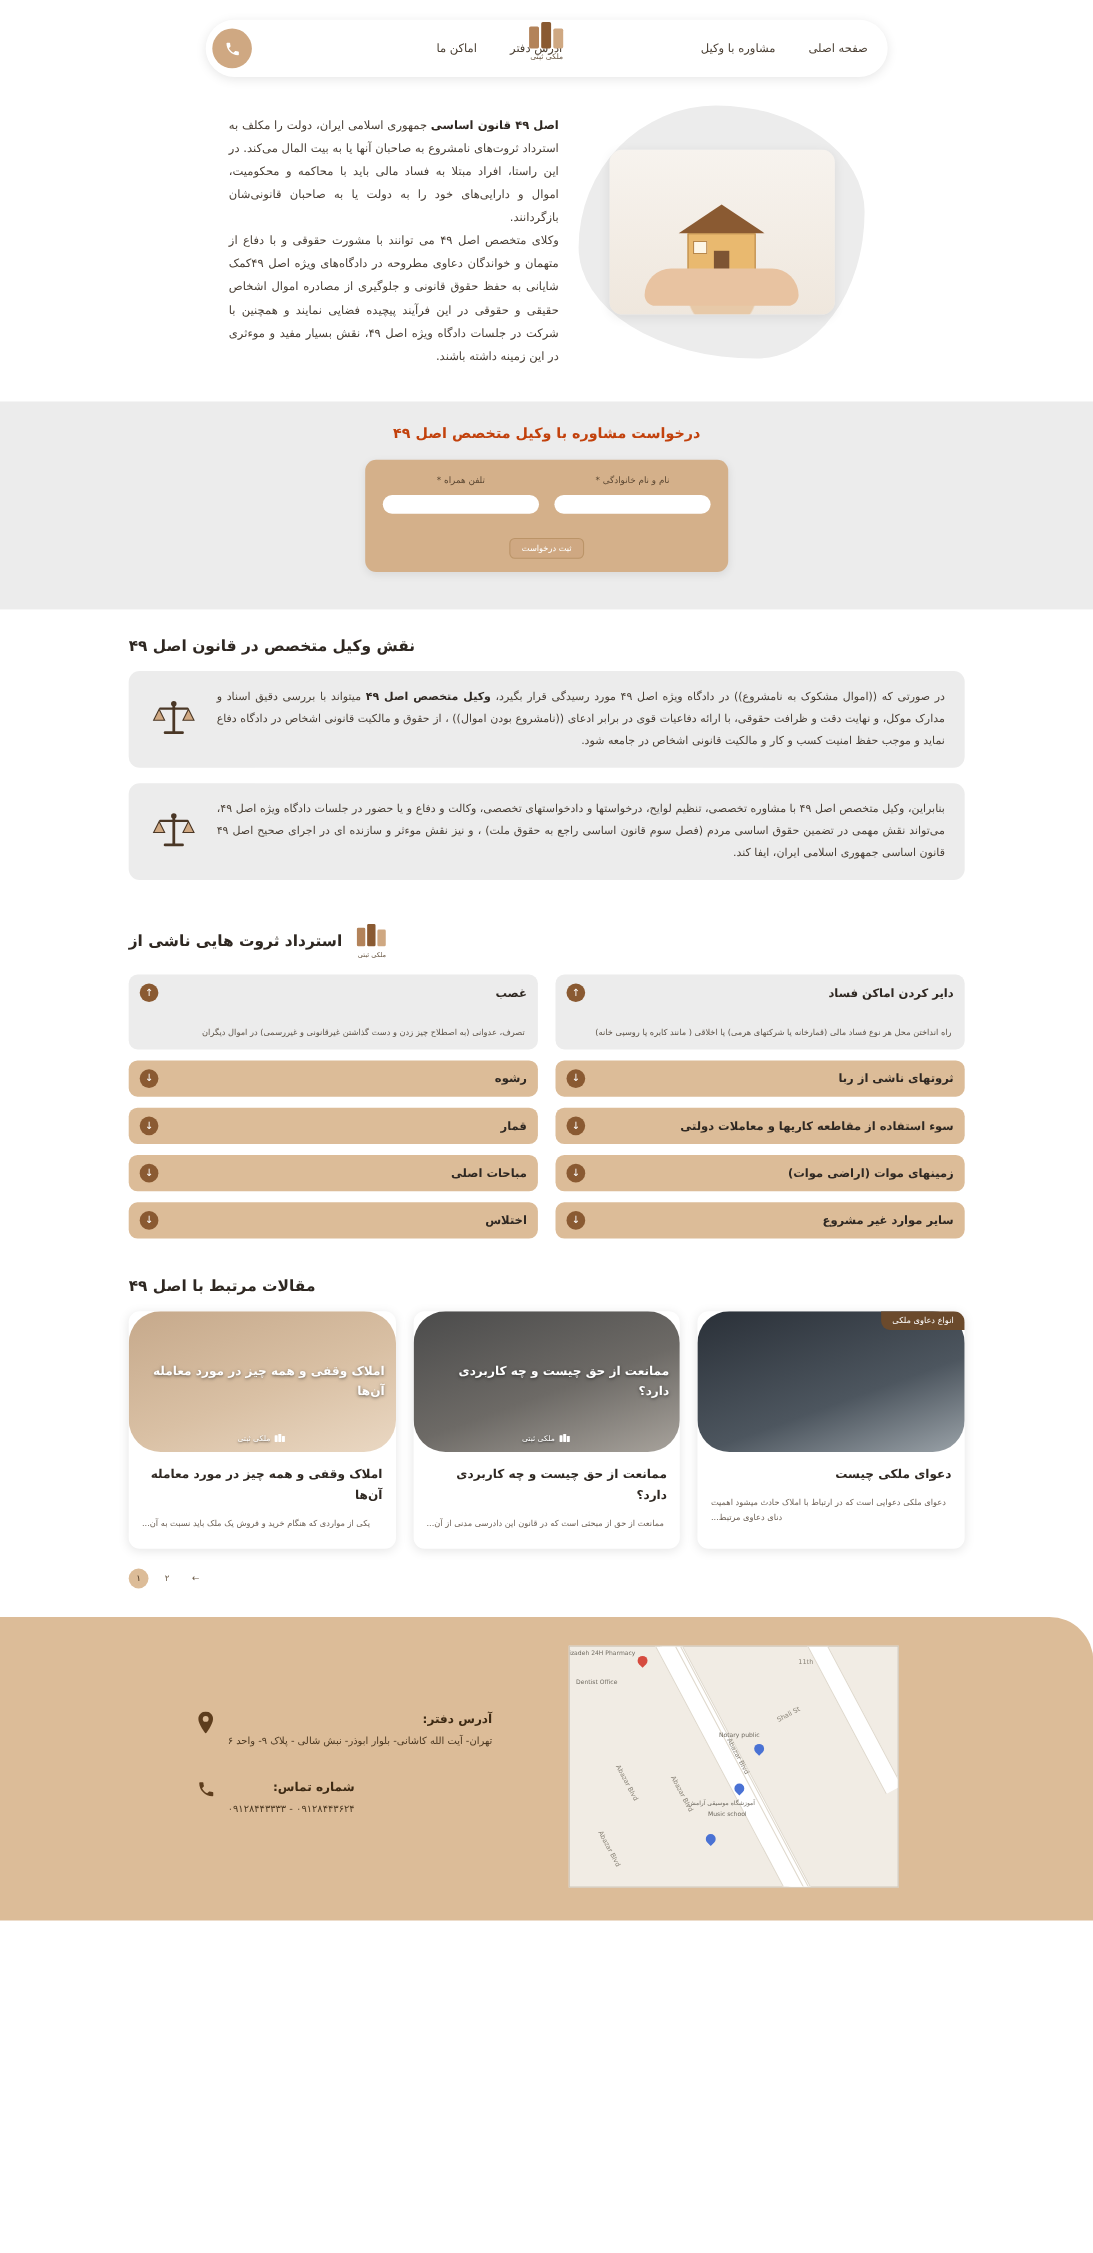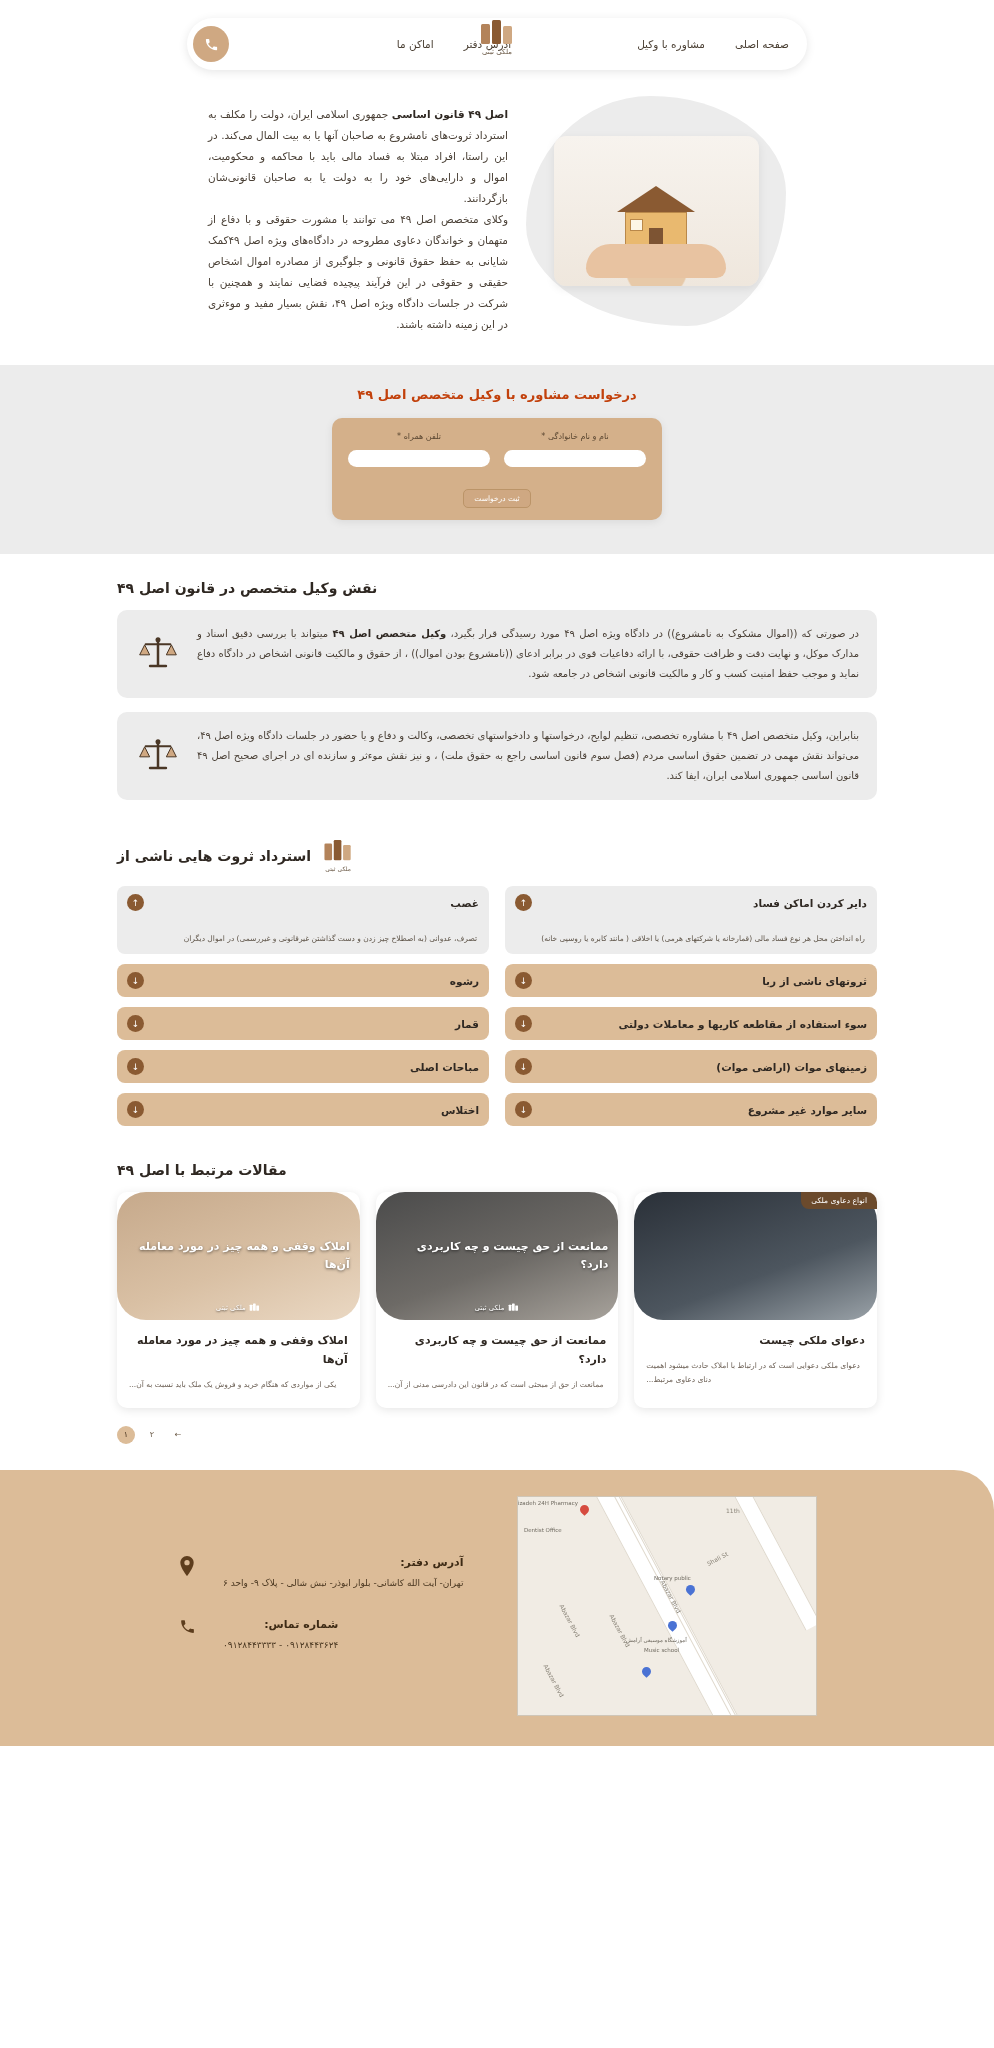--- a/index.html
+++ b/index.html
@@ -389,21 +389,21 @@
     border-top-right-radius: 40px;
     padding: 26px 0 30px;
     display: flex;
     flex-direction: row-reverse;
     justify-content: center;
     gap: 40px;
     align-items: flex-start;
   }
   .footer-info { width: 300px; padding-top: 60px; }
   .finfo-row {
-    display: flex; flex-direction: row-reverse; align-items: flex-start; gap: 26px;
+    display: flex; flex-direction: row-reverse; align-items: flex-start; gap: 10px;
     margin-bottom: 26px;
   }
   .finfo-icon {
     width: 20px; flex: 0 0 20px; color: #5d3d1d;
     display: flex; justify-content: center;
   }
   .finfo-text { text-align: right; }
   .finfo-title { font-size: 11px; font-weight: bold; color: #3d2a14; margin-bottom: 6px; }
   .finfo-body { font-size: 9px; color: #4a3720; line-height: 1.9; direction: rtl; }
 

